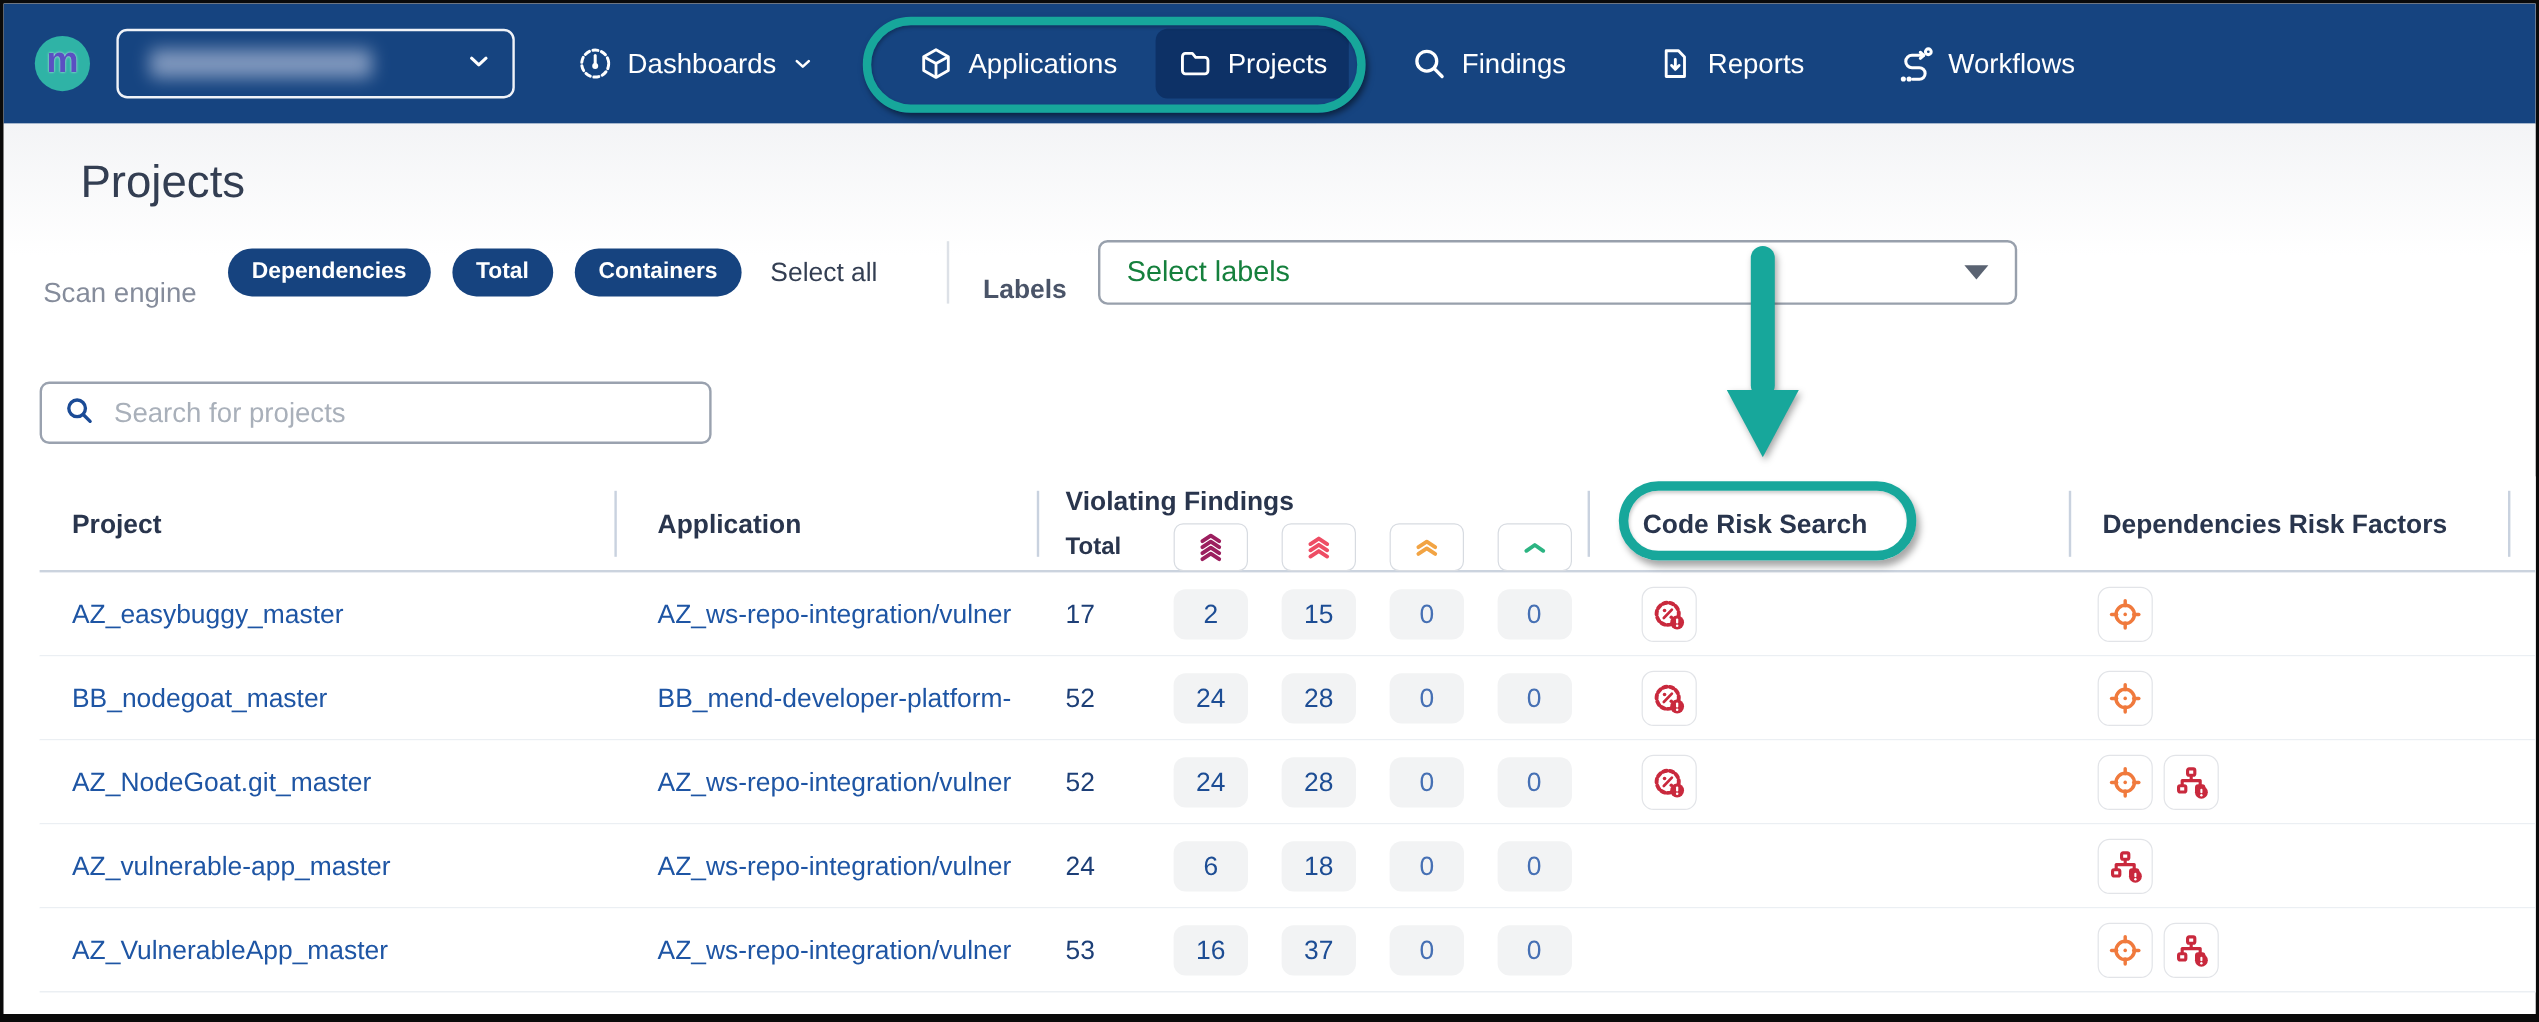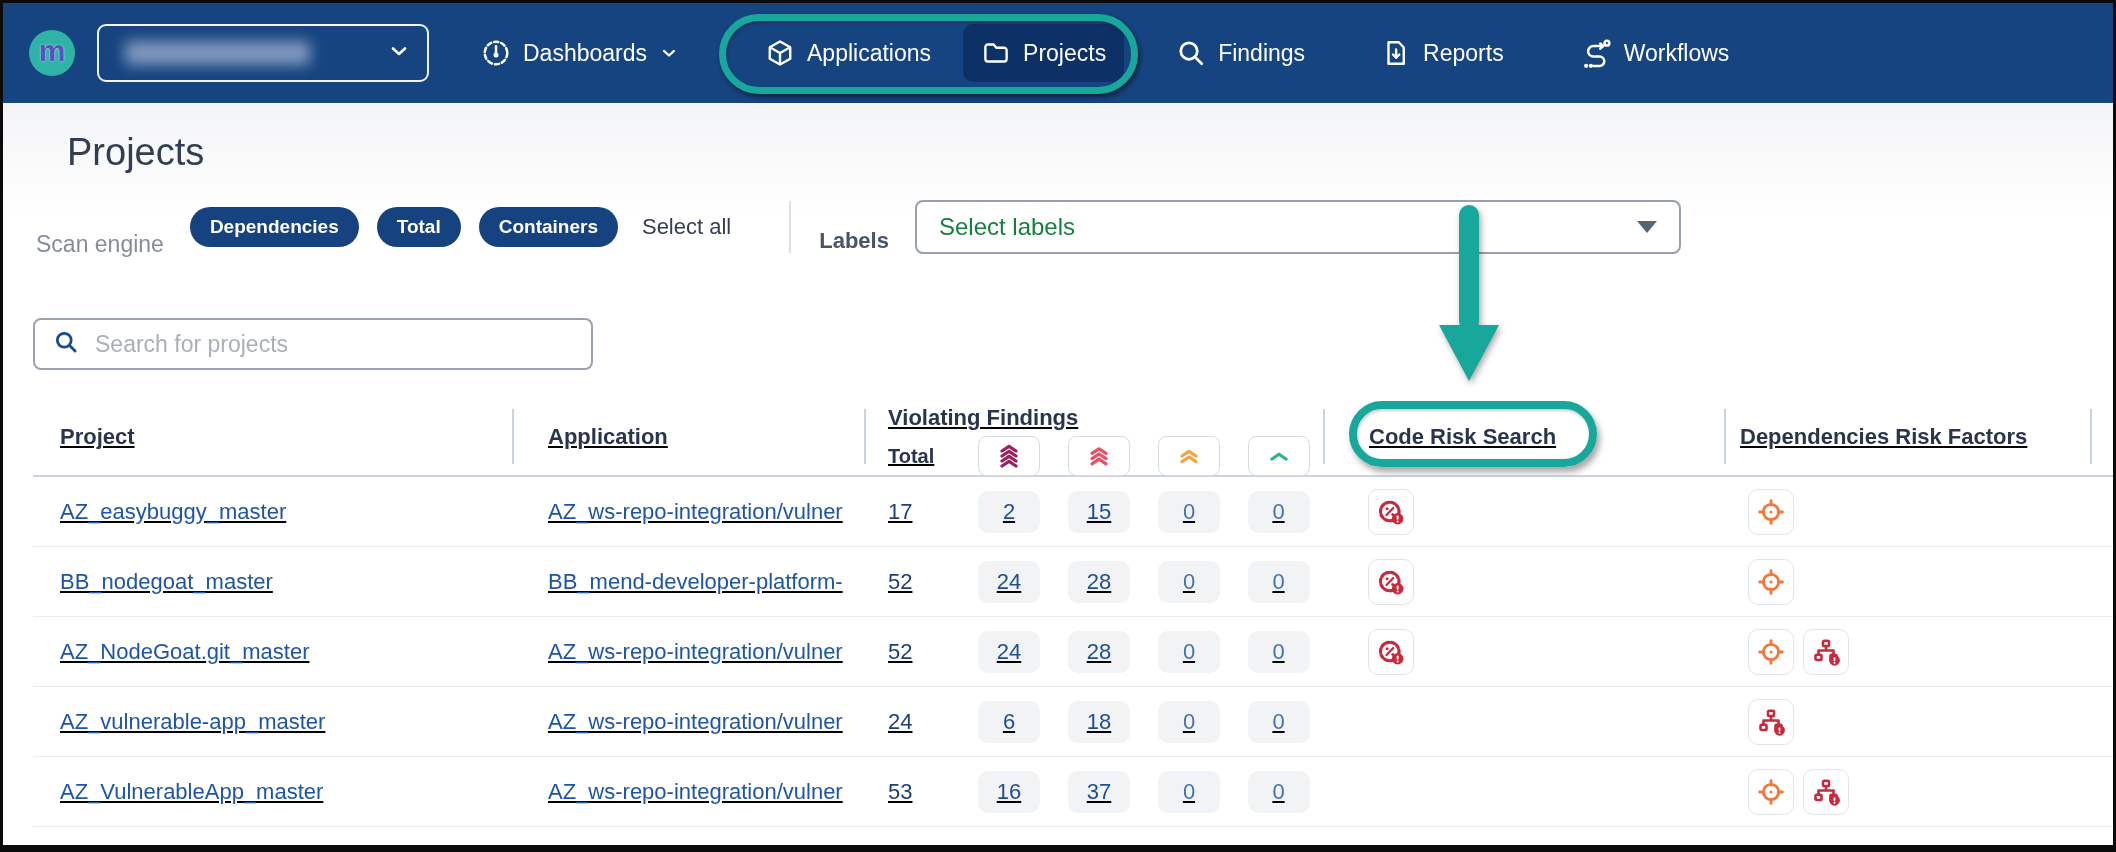--- a/index.html
+++ b/index.html
@@ -65,21 +65,21 @@
 
   .search-box {
     margin:64px 0 0 30px; width:560px; height:52px; border:2px solid #9aa2af;
     border-radius:8px; display:flex; align-items:center; padding:0 18px; background:#fff;
   }
   .search-box input { border:none; outline:none; font-size:23px; color:#333e52;
     margin-left:16px; width:430px; font-family:inherit; background:transparent; }
   .search-box input::placeholder { color:#a9b0ba; }
 
   
-  .tbl { margin:27px 0 0 30px; width:2080px; background:#fff;text-decoration:underline; }
+  .tbl { margin:27px 0 0 30px; width:2080px; background:#fff; }
   .thead {
     display:grid; grid-template-columns:479px 352px 459px 401px 384px;
     height:80px; border-bottom:2px solid #cbd3de; position:relative; background:#fff;
   }
   .th { font-size:22px; font-weight:700; color:#29354d; position:relative;
     display:flex; align-items:center; }
   .th-project { padding-left:27px; }
   .th-application { padding-left:36px; }
   .th-divided::before { content:""; position:absolute; left:0; top:12px; bottom:12px;
     width:2px; background:#c9d2df; }
@@ -87,21 +87,21 @@
     width:2px; background:#c9d2df; }
   .th-violating { flex-direction:column; align-items:stretch; justify-content:flex-start;
     padding-top:8px; }
   .th-violating .grp-label { padding-left:24px; margin-bottom:5px; }
   .sev-row { display:grid; grid-template-columns:100px 90px 90px 90px 89px; align-items:center; }
   .lbl-total { font-size:20px; font-weight:600; color:#29354d; padding-left:24px; }
   .sev-btn { width:62px; height:40px; border:1px solid #d7dbe1; border-radius:8px;
     background:#fff; display:flex; align-items:center; justify-content:center;
     justify-self:center; cursor:pointer; }
   .th-code { padding-left:46px; }
-  .th-deps { padding-left:16px; }
+  .th-deps { padding-left:28px; }
 
   .trow {
     display:grid; grid-template-columns:479px 352px 100px 90px 90px 90px 89px 401px 384px;
     height:70px; align-items:center; border-bottom:1px solid #e6ebf1; background:#fff;
   }
   .cell-link { font-size:22px; color:#1e55a4; cursor:pointer; white-space:nowrap;
     overflow:hidden; }
   .cell-project { padding-left:27px; }
   .cell-application { padding-left:36px; }
   .cell-total { font-size:22px; color:#1d3f77; padding-left:24px; }

